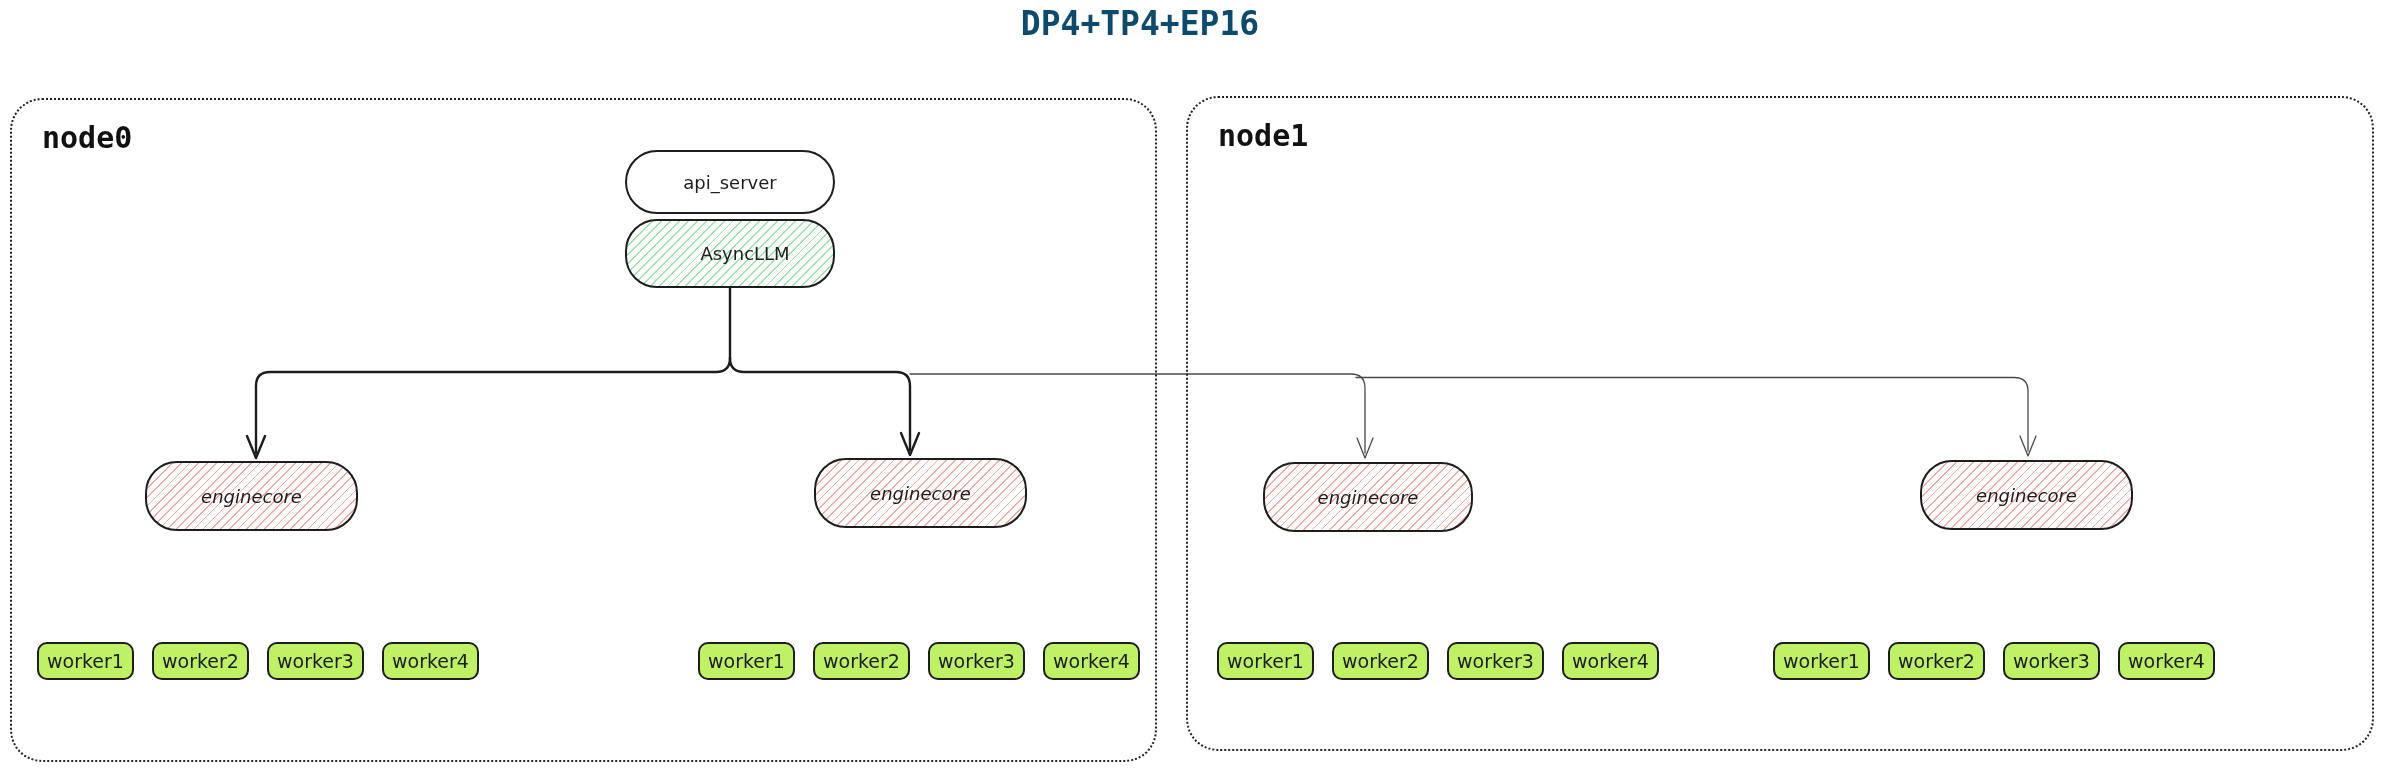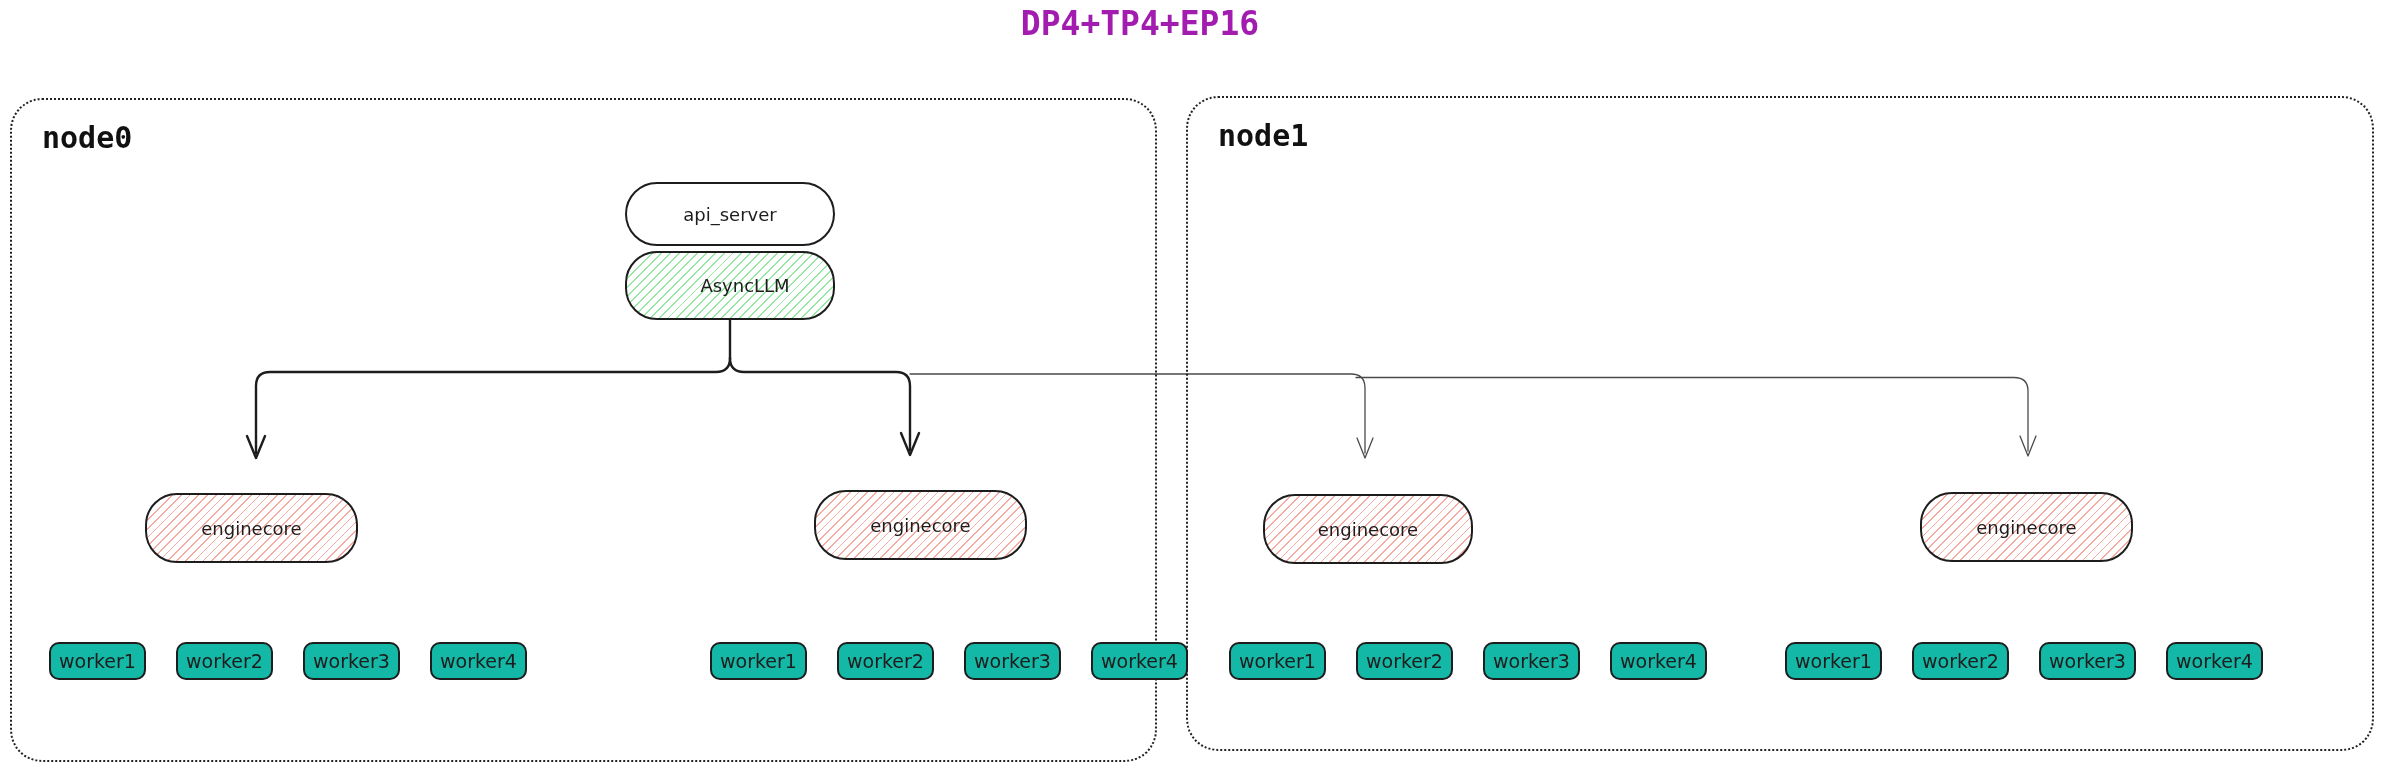--- a/index.html
+++ b/index.html
@@ -15,21 +15,21 @@
     width:2383px;height:773px;
     background:#ffffff;
     font-family:"DejaVu Sans","Liberation Sans",sans-serif;
     color:#1d1d1d;
     overflow:hidden;
   }
   .title{
     position:absolute;top:4px;left:0;width:2280px;
     text-align:center;
     font-family:"DejaVu Sans Mono","Liberation Mono",monospace;
-    font-weight:bold;font-size:33px;letter-spacing:0px;color:#a21caf;
+    font-weight:bold;font-size:33px;letter-spacing:0px;color:#0c4a6e;
   }
   .node{
     position:absolute;
     border:2.5px dotted #222;
     border-radius:32px;
     background:transparent;
   }
   .node-label{
     position:absolute;left:30px;top:20px;
     font-family:"DejaVu Sans Mono","Liberation Mono",monospace;
@@ -37,50 +37,50 @@
   }
   #node0{left:10px;top:98px;width:1147px;height:664px;}
   #node1{left:1186px;top:96px;width:1188px;height:655px;}
   .box{
     position:absolute;
     border:2px solid var(--border);
     border-radius:32px;
     display:flex;align-items:center;justify-content:center;
     font-size:18px;color:#1d1d1d;
     background:#ffffff;
-    margin-top:32px;
   }
   .hatch-green{
     background:repeating-linear-gradient(135deg,#ffffff 0px,#ffffff 5px,var(--green) 5px,var(--green) 6.3px);
     padding-left:30px;
   }
   .hatch-red{
     background:repeating-linear-gradient(135deg,#ffffff 0px,#ffffff 5px,var(--red) 5px,var(--red) 6.2px);
+    font-style:italic;
   }
   #api-server{left:625px;top:150px;width:210px;height:64px;}
   #async-llm{left:625px;top:219px;width:210px;height:69px;}
   #ec1{left:145px;top:461px;width:213px;height:70px;}
   #ec2{left:814px;top:458px;width:213px;height:70px;}
   #ec3{left:1263px;top:462px;width:210px;height:70px;}
   #ec4{left:1920px;top:460px;width:213px;height:70px;}
   .worker-group{
     position:absolute;top:642px;height:38px;
     display:flex;gap:18px;
   }
   #wg1{left:37px;}
   #wg2{left:698px;}
   #wg3{left:1217px;}
   #wg4{left:1773px;}
   .worker{
     width:97px;height:38px;
     border:2px solid var(--border);
     border-radius:10px;
-    background:#14b8a6;
+    background:#bef264;
     display:flex;align-items:center;justify-content:center;
-    font-size:19px;color:#1d1d1d;margin-left:12px;
+    font-size:19px;color:#1d1d1d;
   }
   svg.wires{
     position:absolute;left:0;top:0;width:2383px;height:773px;
     pointer-events:none;
   }
 </style>
 </head>
 <body>
 
 <div class="canvas">

